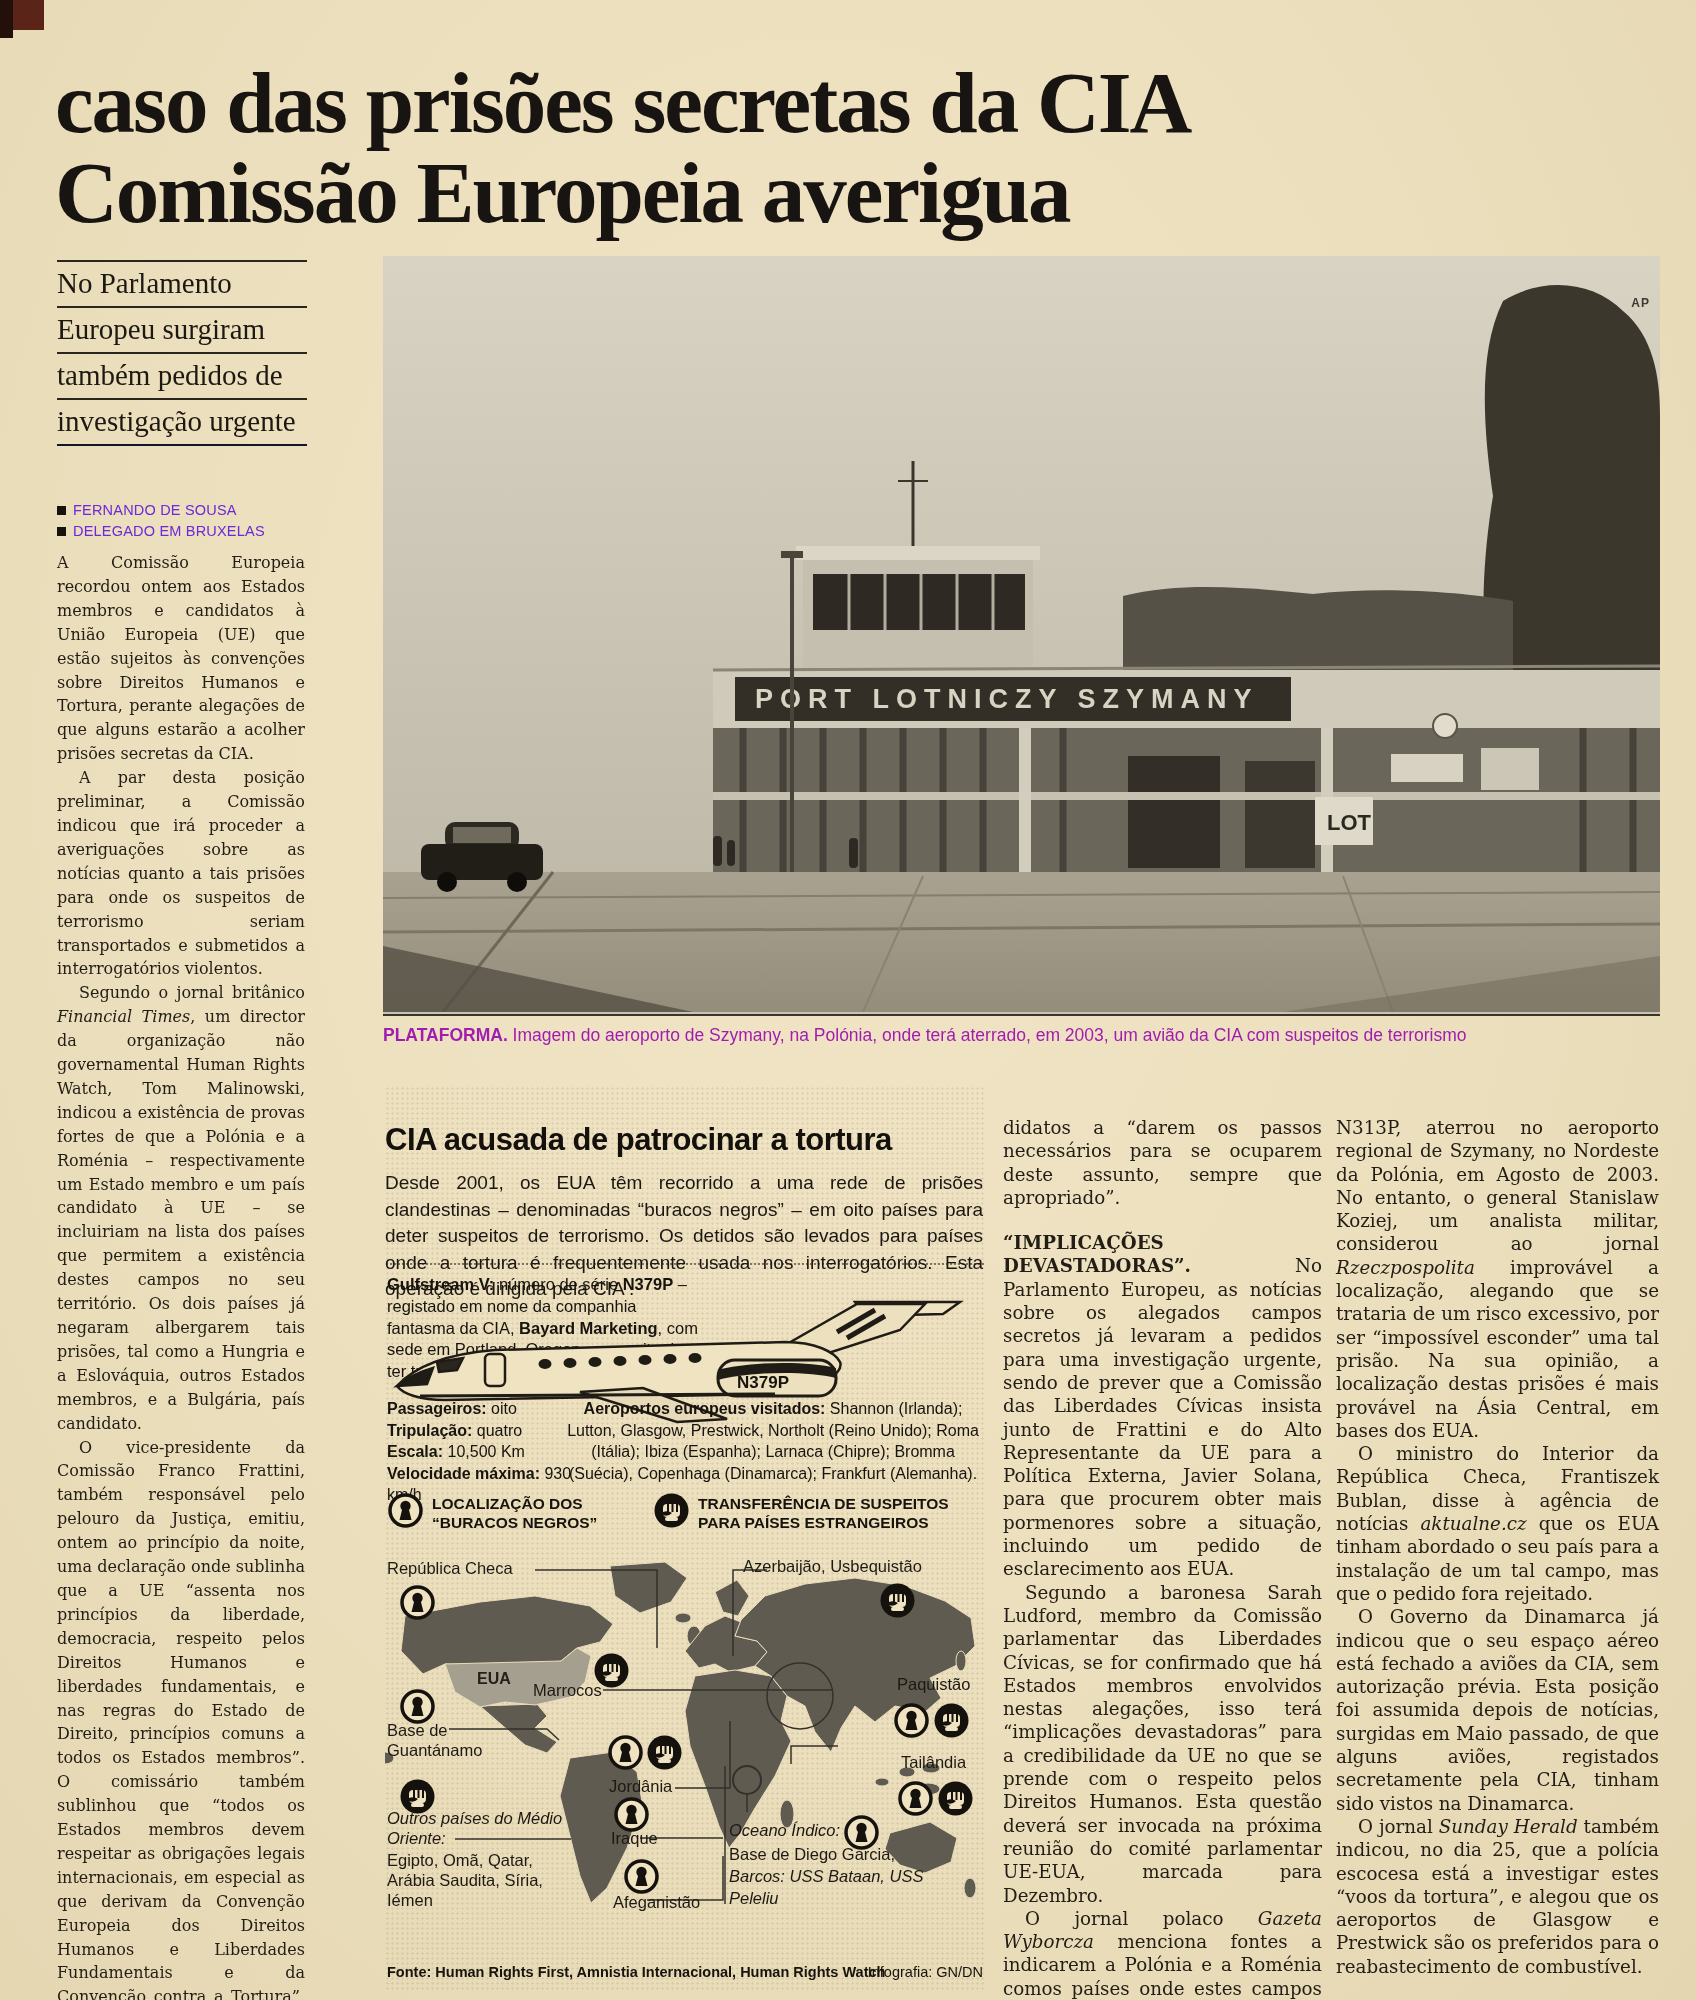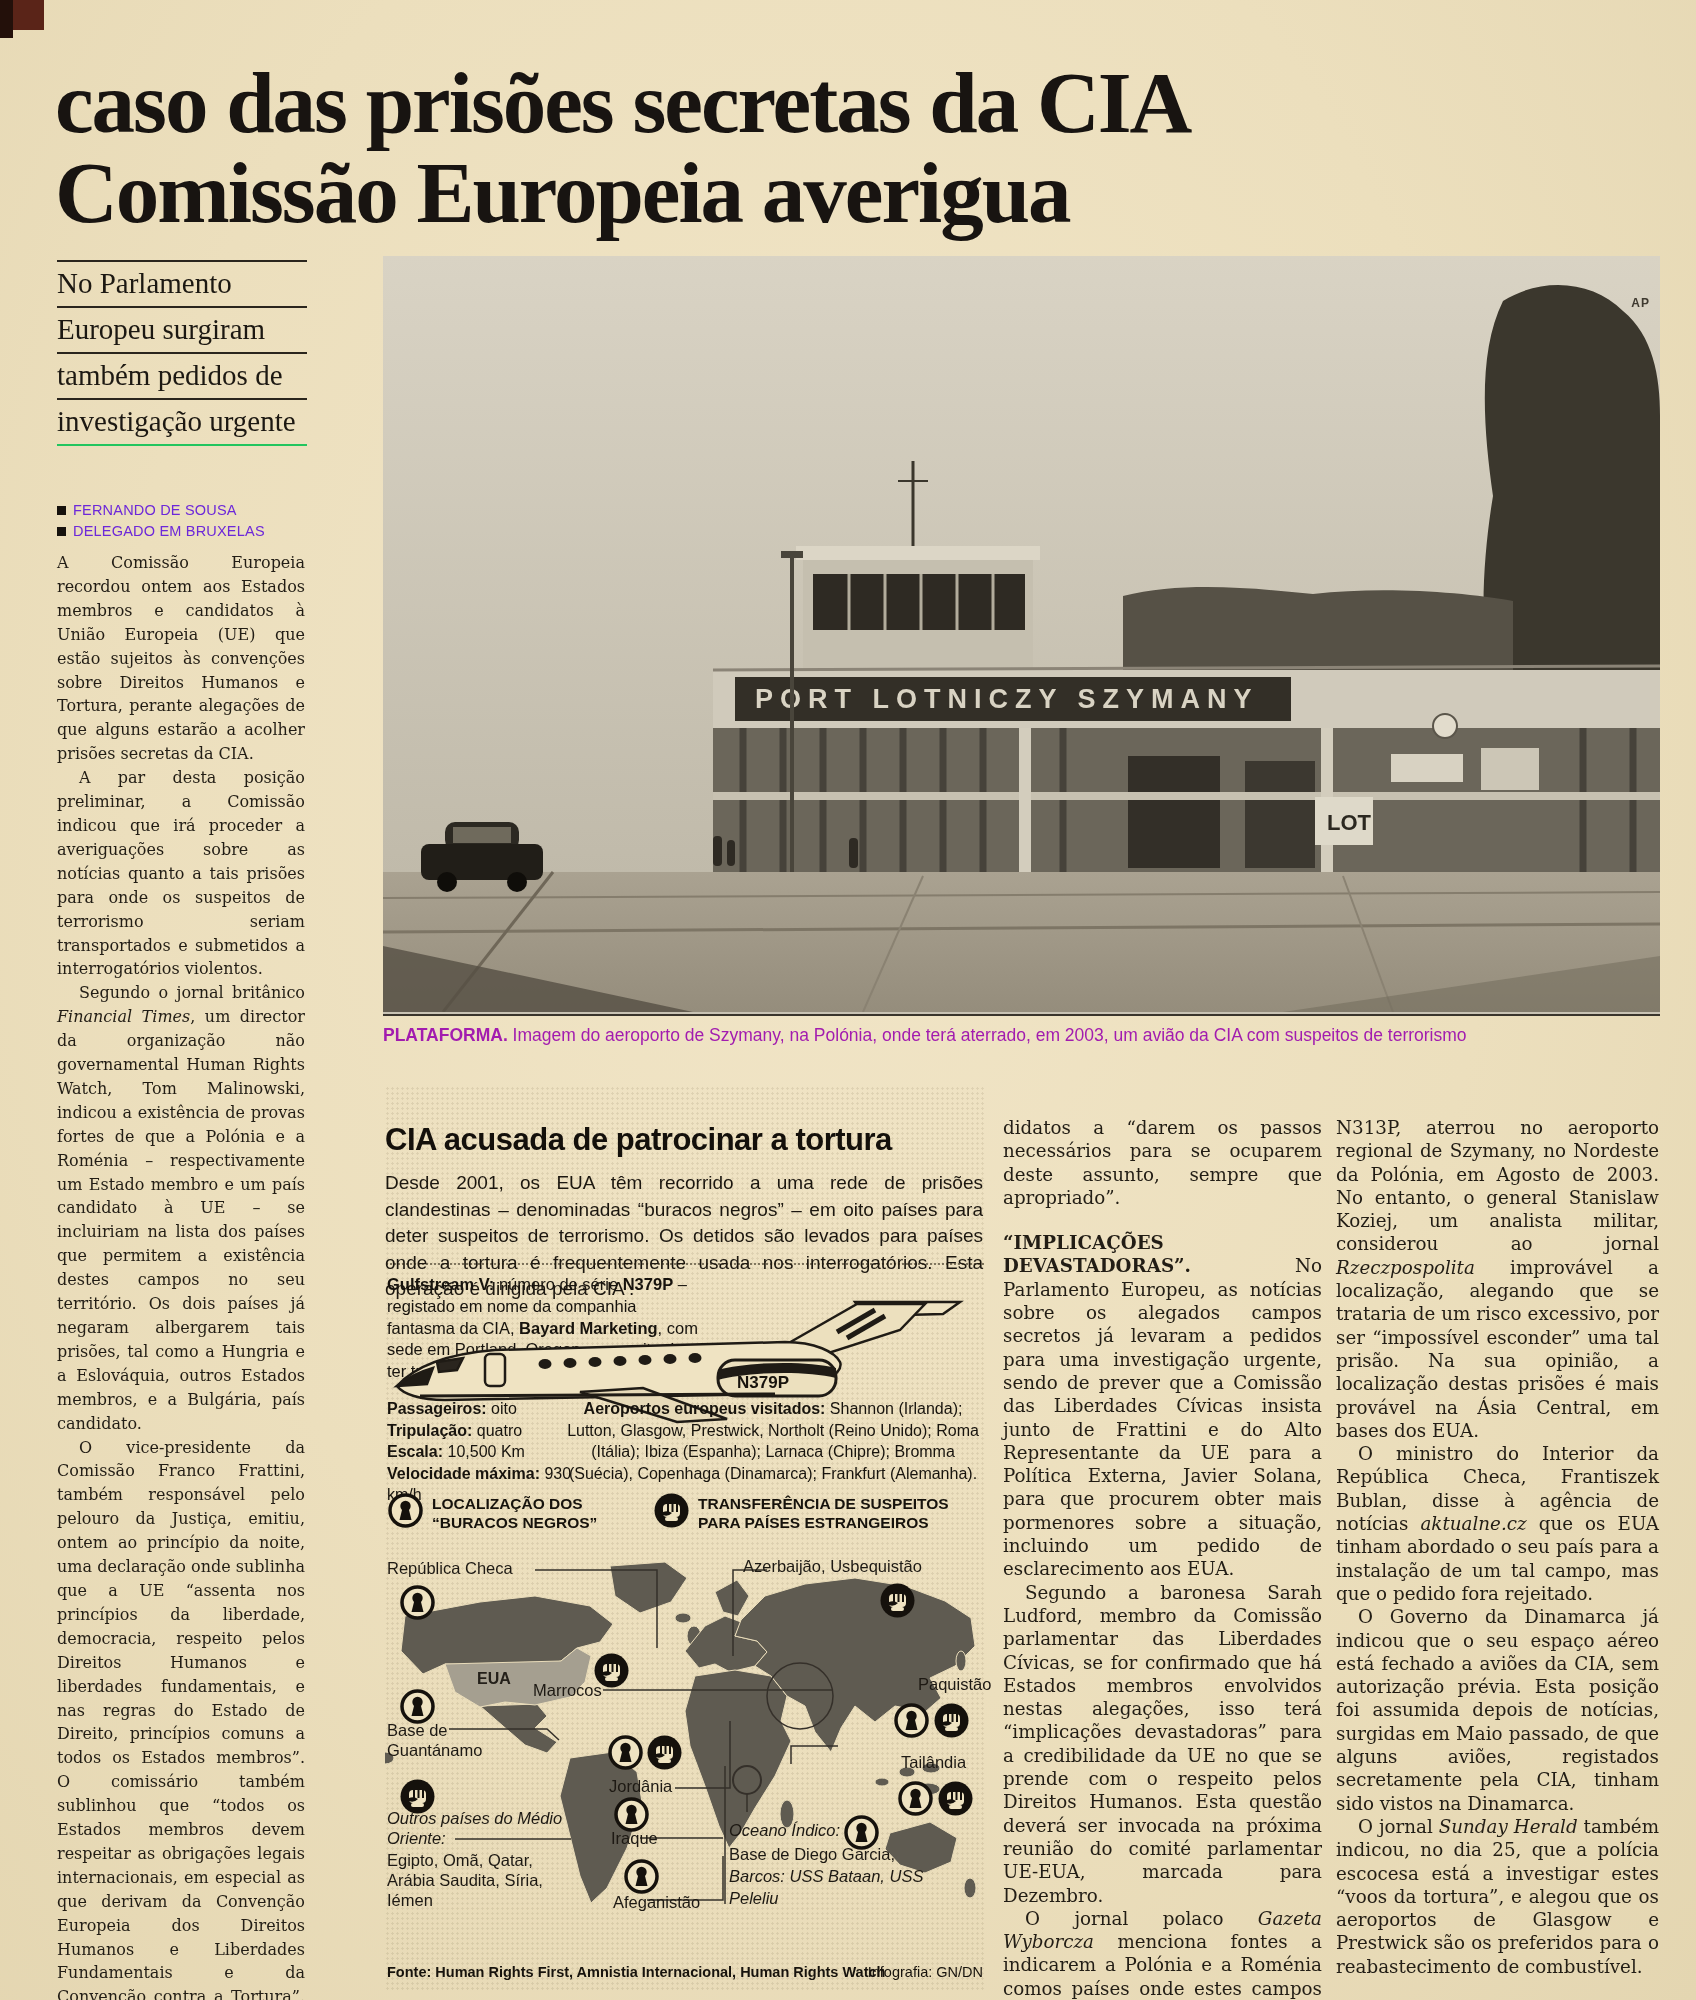--- a/index.html
+++ b/index.html
@@ -16,21 +16,21 @@
   
   .artifact1{left:6px;top:0;width:38px;height:30px;background:#5a2418;}
   .artifact2{left:0;top:0;width:13px;height:38px;background:#23100a;}
 
   
   .headline{left:55px;top:58px;width:1600px;
     font-family:"Liberation Serif", serif;font-weight:700;
     font-size:87px;line-height:1.03;letter-spacing:-2px;color:#181411;}
 
   
-  .standfirst{left:57px;top:260px;width:250px;border-bottom:2px solid #22c55e;}
+  .standfirst{left:57px;top:260px;width:250px;border-bottom:2px solid #0f172a;}
   .standfirst p{margin:0;border-top:2px solid #2a251d;padding:6px 0 8px;
     font-family:"Liberation Serif", serif;font-size:29px;line-height:30px;color:#1c1812;}
 
   
   .byline{left:57px;top:500px;width:260px;font-size:14.5px;font-weight:400;
     letter-spacing:.2px;color:#6d28d9;line-height:21px;}
   .byline .sq{display:inline-block;width:9px;height:9px;background:#16120d;margin-right:7px;}
 
   
   .bodycol{font-family:"DejaVu Serif", serif;text-align:justify;color:#221d15;}
@@ -419,21 +419,21 @@
       <div class="lbl it" style="left:2px;top:252px;">
         <div>Outros países do Médio</div>
         <div>Oriente:</div>
       </div>
       <div class="lbl" style="left:2px;top:294px;">
         <div>Egipto, Omã, Qatar,</div>
         <div>Arábia Saudita, Síria,</div>
         <div>Iémen</div>
       </div>
 
-      <div class="lbl" style="left:512px;top:118px;margin-left:21px;">Paquistão</div>
+      <div class="lbl" style="left:512px;top:118px;">Paquistão</div>
       <span class="micon" style="left:508px;top:146px;"><svg width="37" height="37" viewBox="0 0 37 37">
             <circle cx="18.5" cy="18.5" r="15.5" fill="#efe3c2" stroke="#15110c" stroke-width="3.5"></circle>
             <circle cx="18.5" cy="14" r="5.2" fill="#15110c"></circle>
             <polygon points="15.5,16 21.5,16 24.5,28 12.5,28" fill="#15110c"></polygon>
           </svg></span>
       <span class="micon" style="left:548px;top:146px;"><svg width="37" height="37" viewBox="0 0 37 37">
             <circle cx="18.5" cy="18.5" r="17" fill="#15110c"></circle>
             <rect x="10" y="12" width="17" height="13" rx="4" fill="#efe3c2"></rect>
             <g stroke="#15110c" stroke-width="2">
               <line x1="15" y1="12" x2="15" y2="20"></line>

